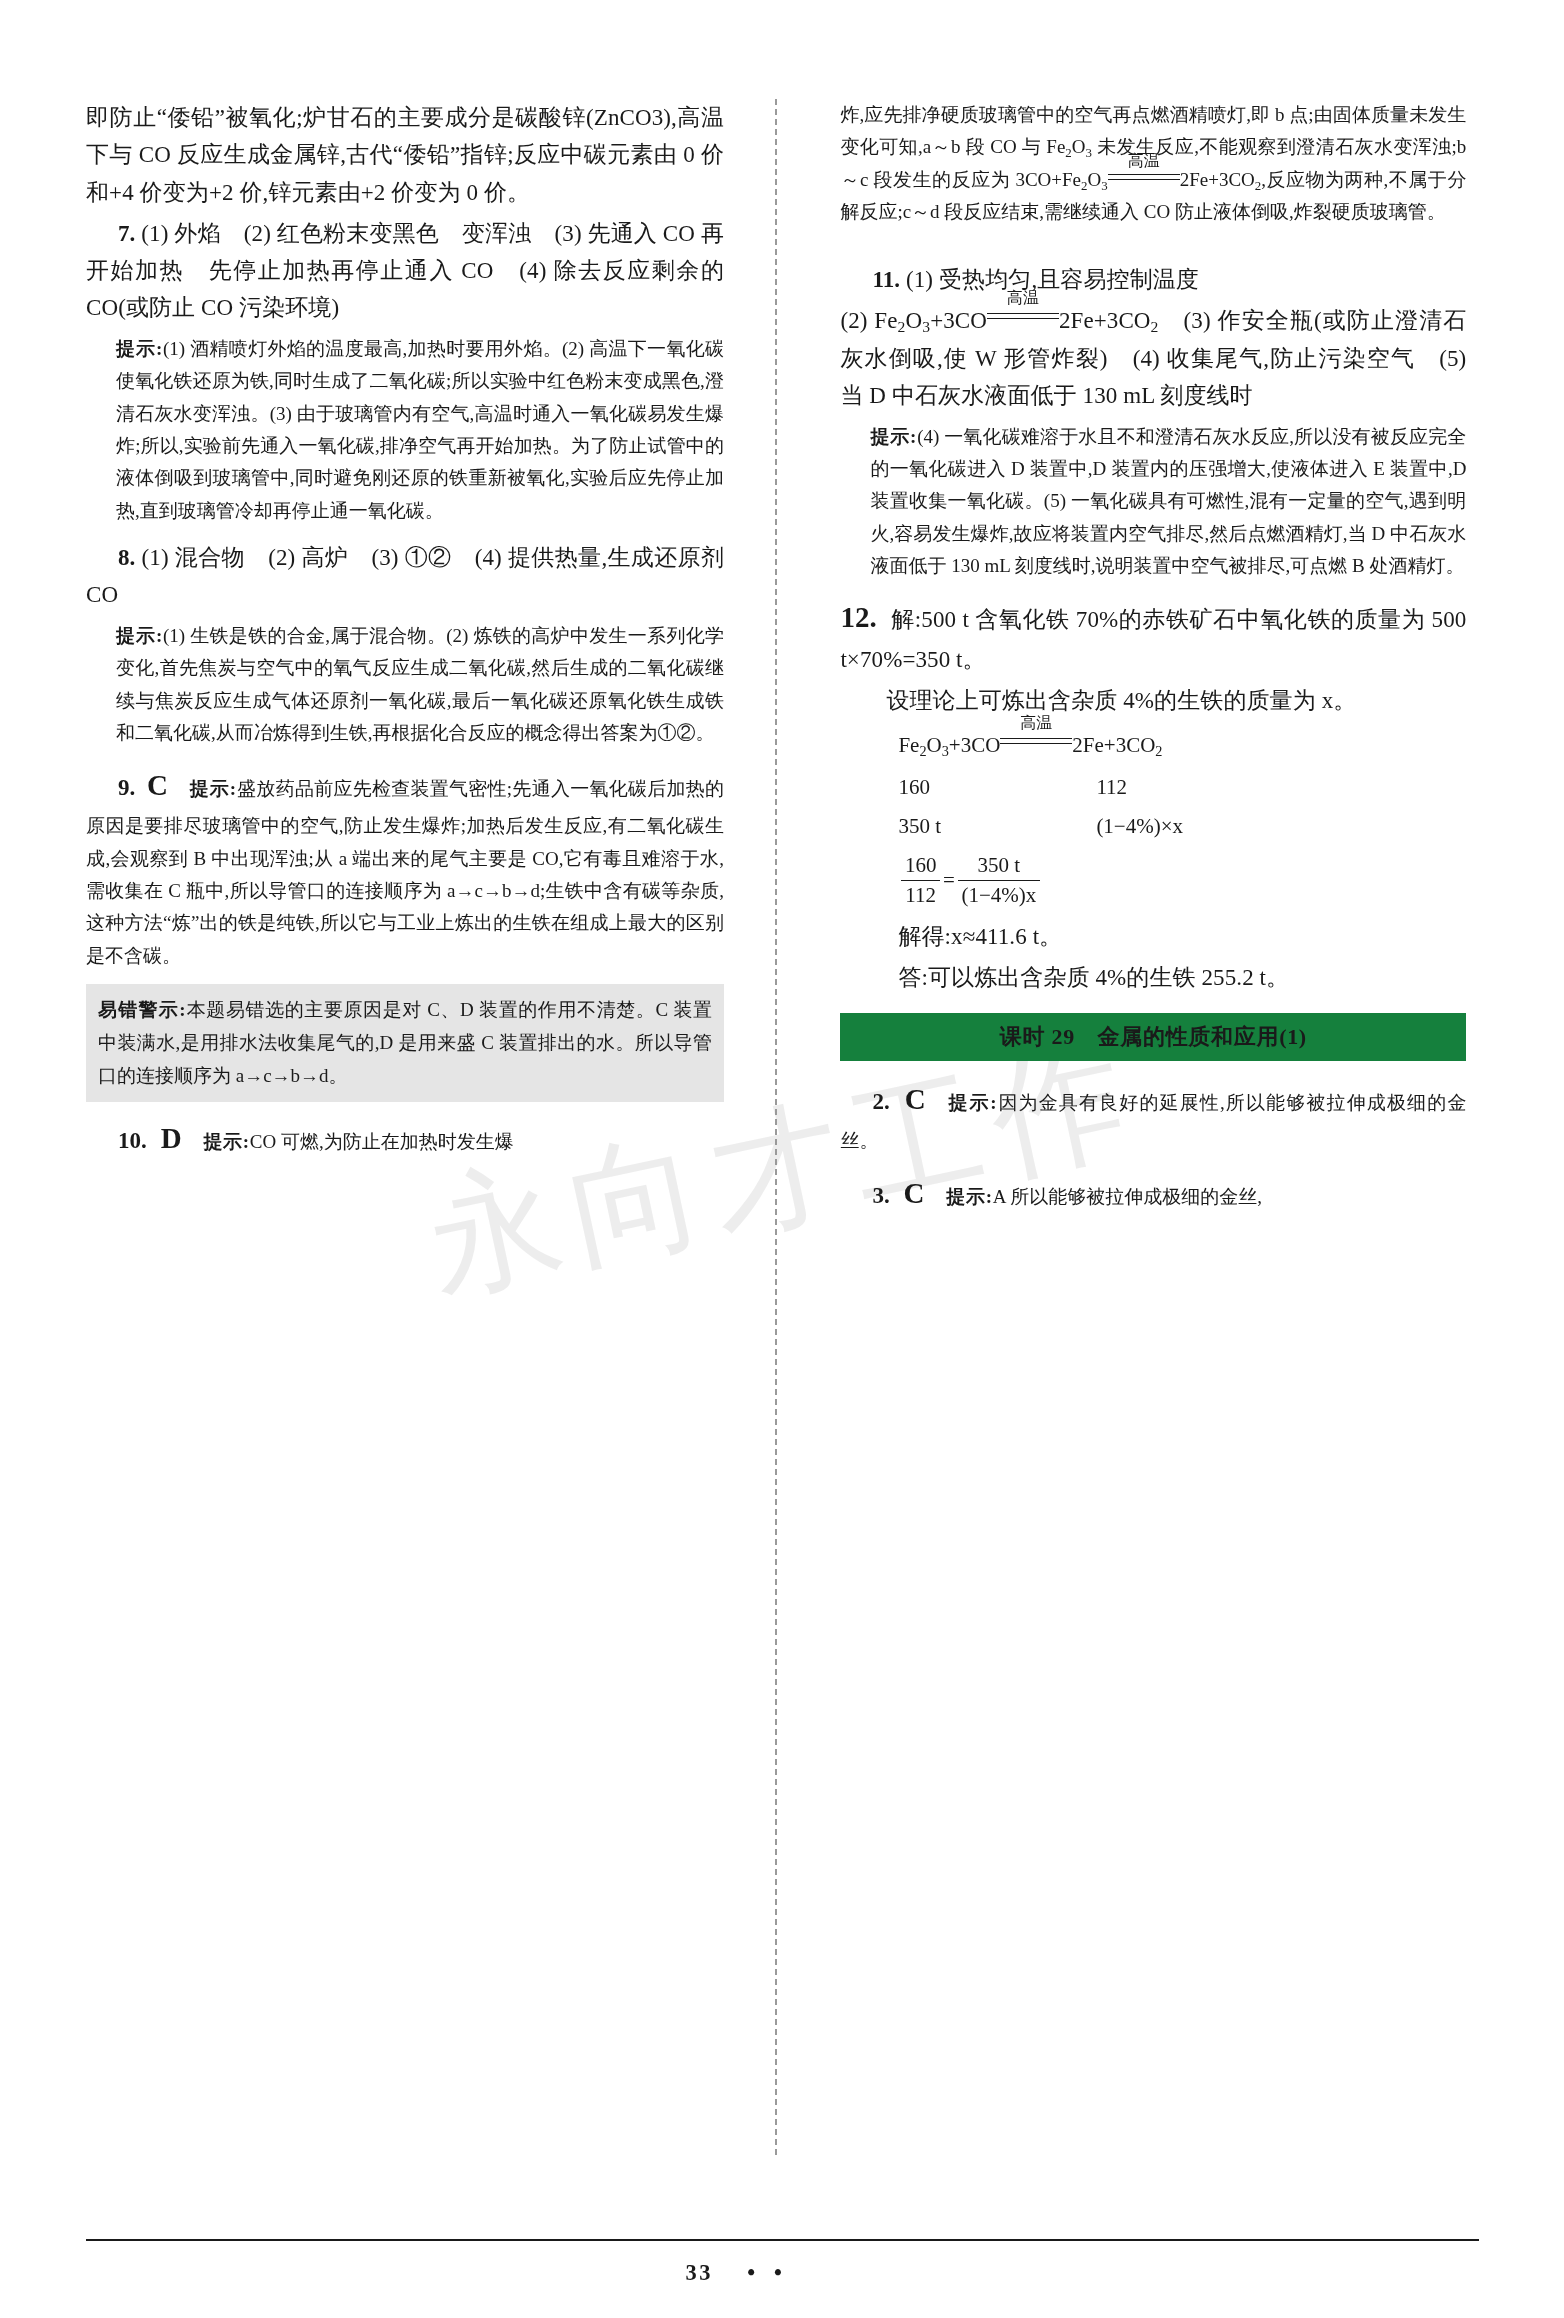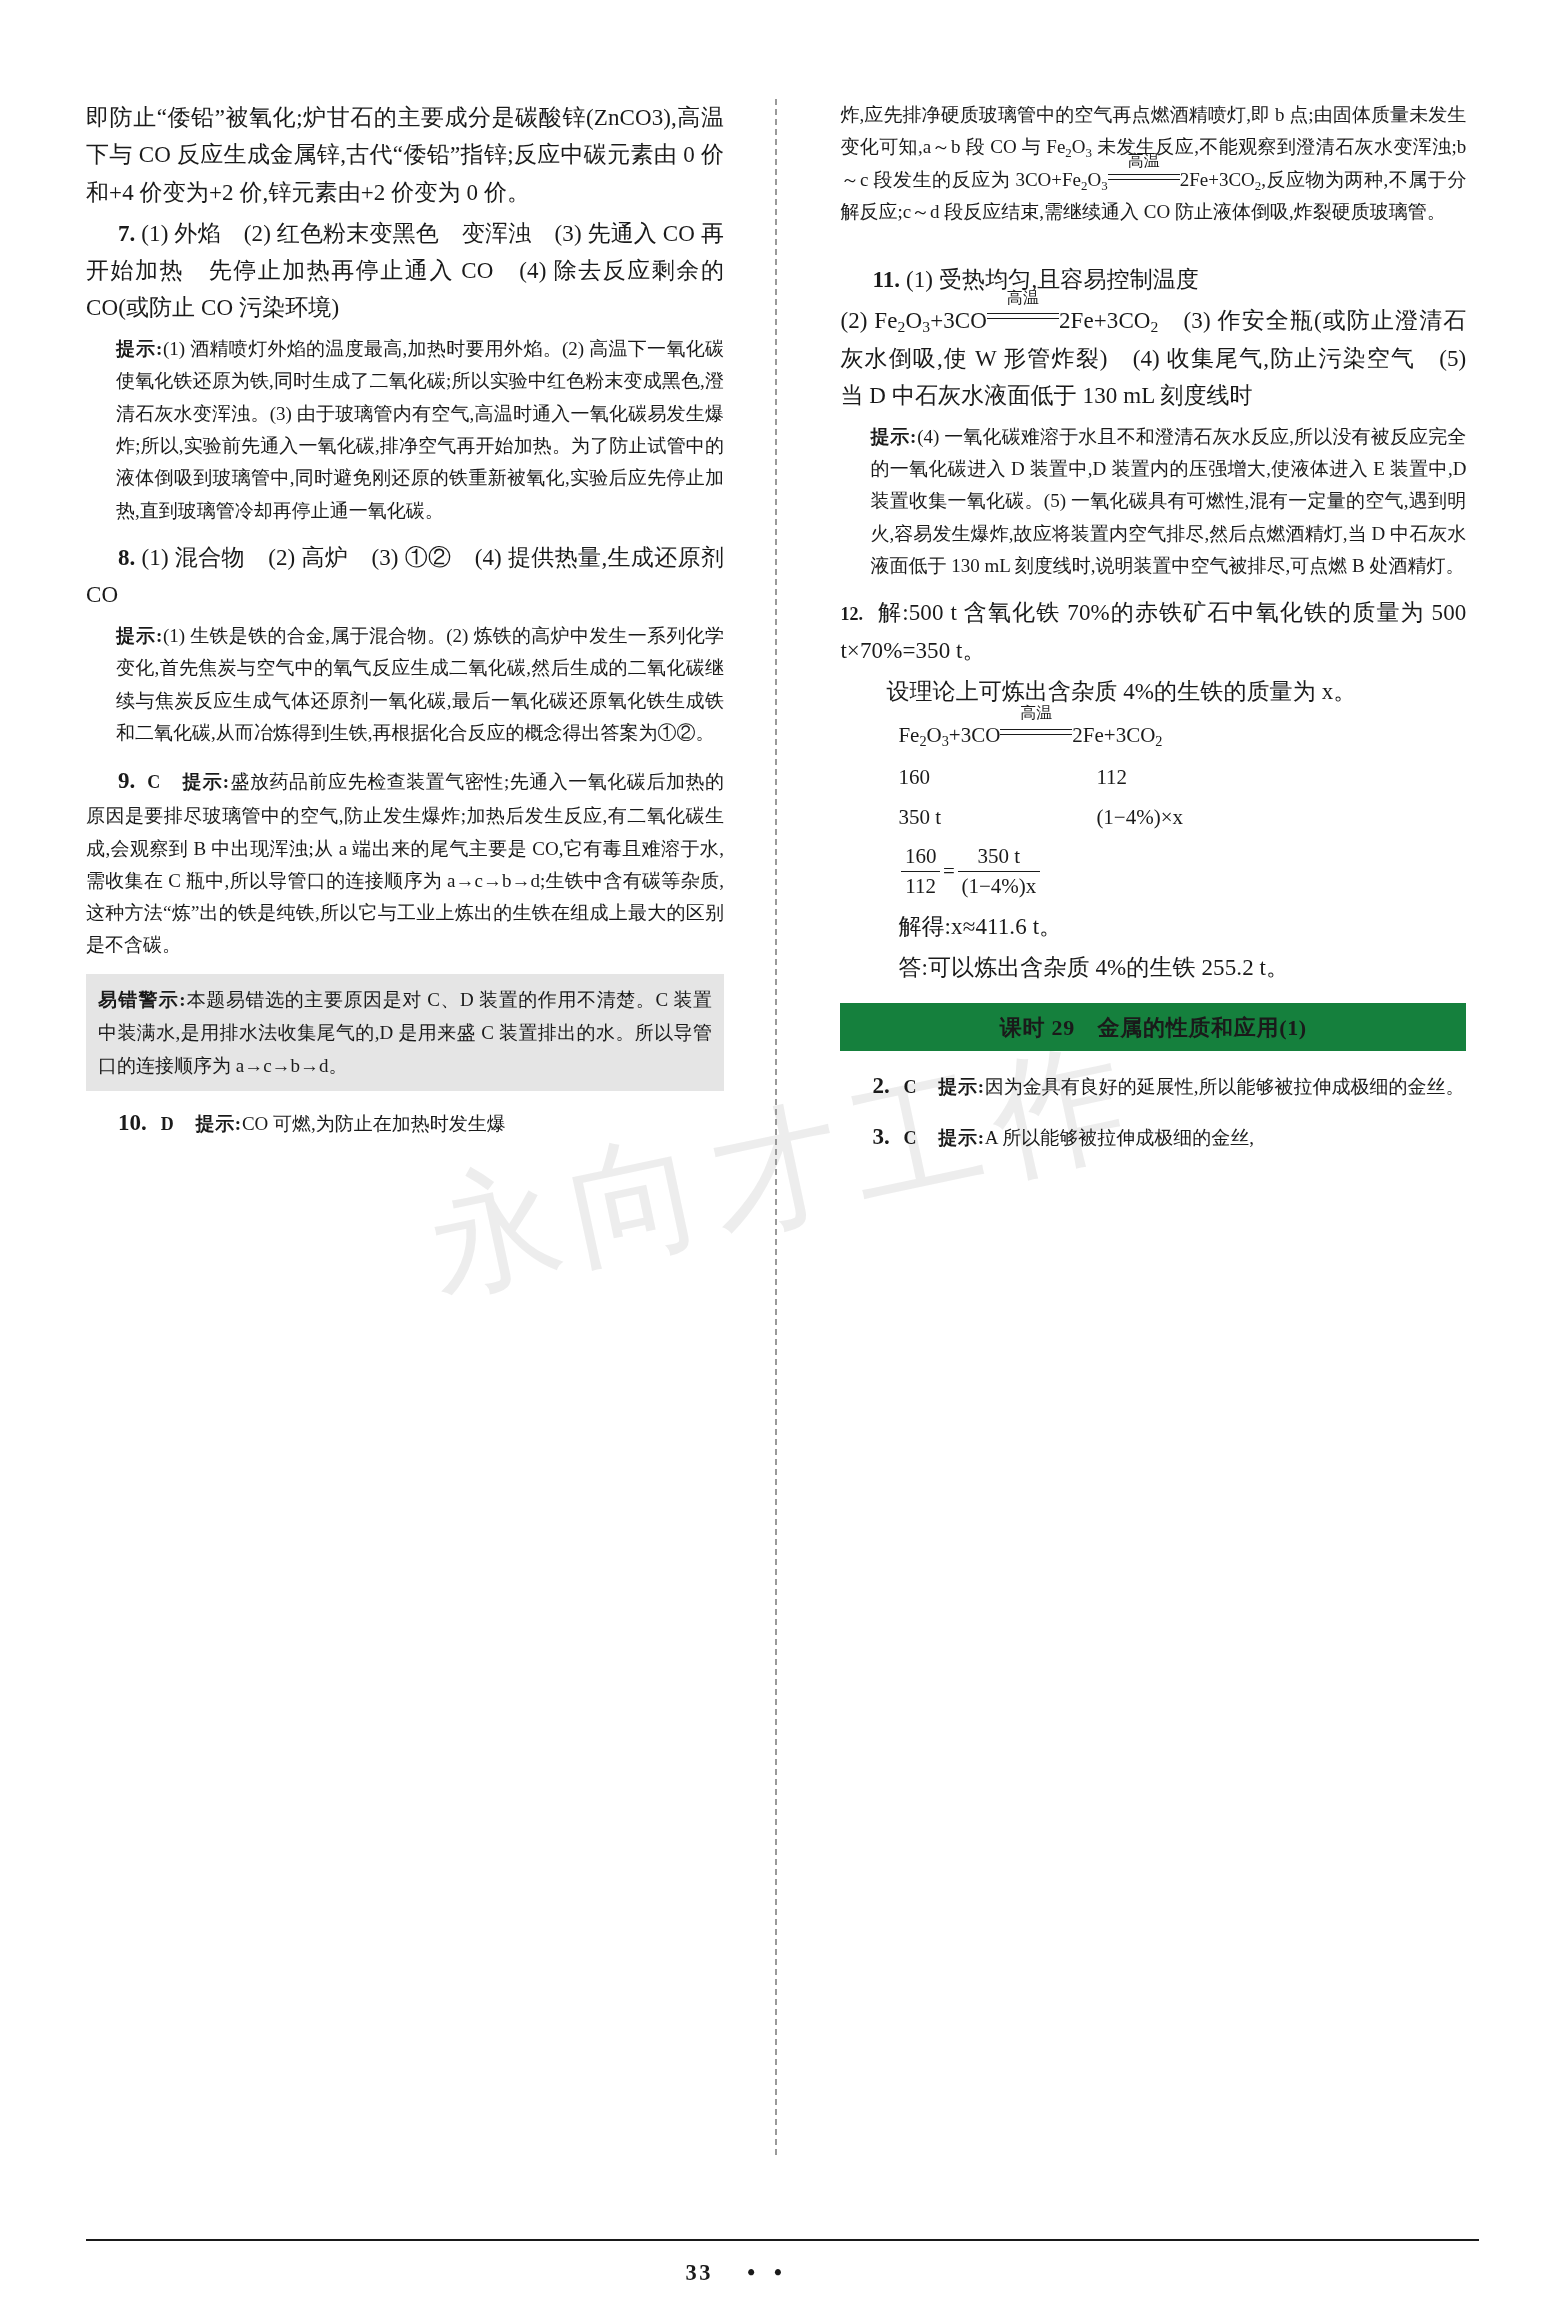--- a/index.html
+++ b/index.html
@@ -63,21 +63,21 @@
     font-weight: bold;
     letter-spacing: 0.7px;
   }
   .qnum {
     font-weight: bold;
     font-size: 23px;
     padding-left: 32px;
   }
   .qnum-inline {
     font-weight: bold;
-    font-size: 18px;
+    font-size: 29px;
   }
   .warn-box {
     background: #e5e5e5;
     padding: 10.5px 12px 9.2px 12px;
     margin: 10.5px 0 12px 0;
     font-size: 19px;
     line-height: 1.72;
     text-align: justify;
   }
   .warn-box .lbl {

